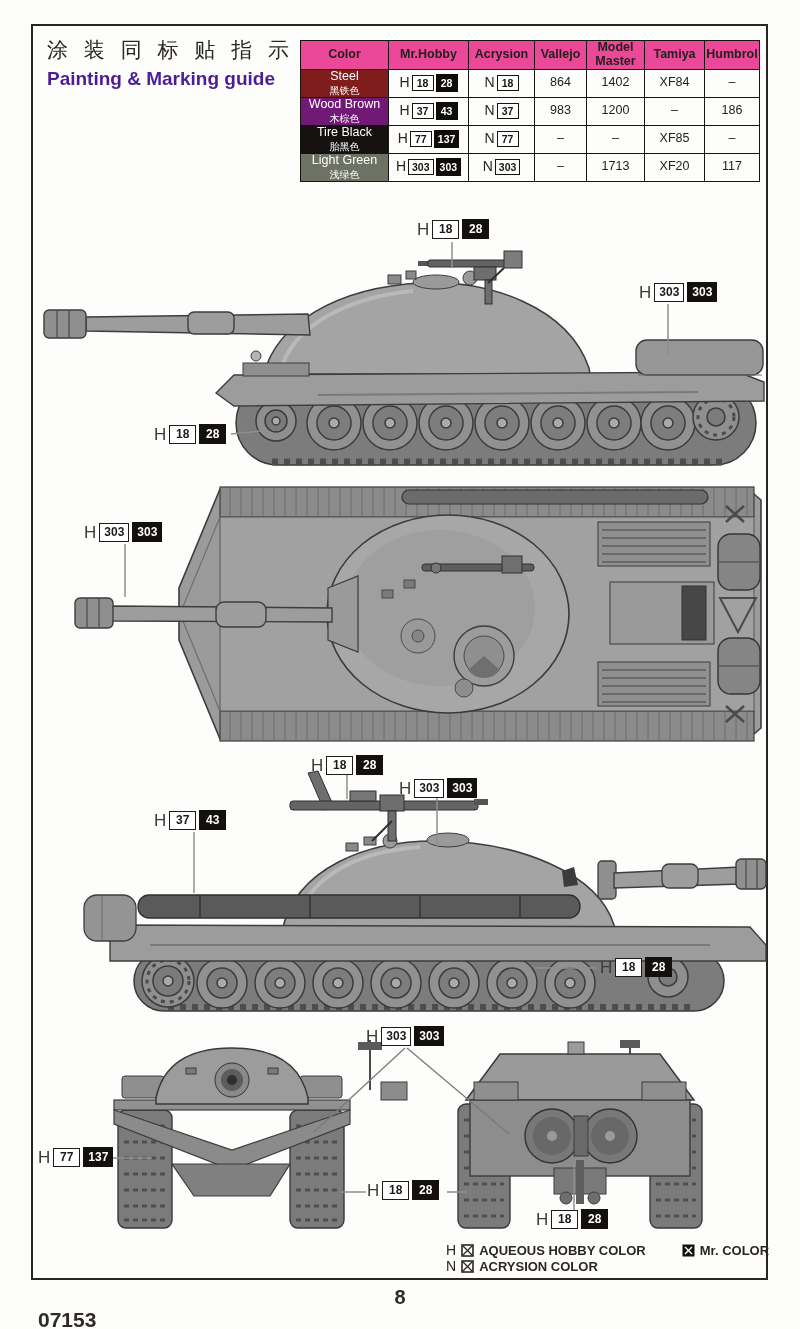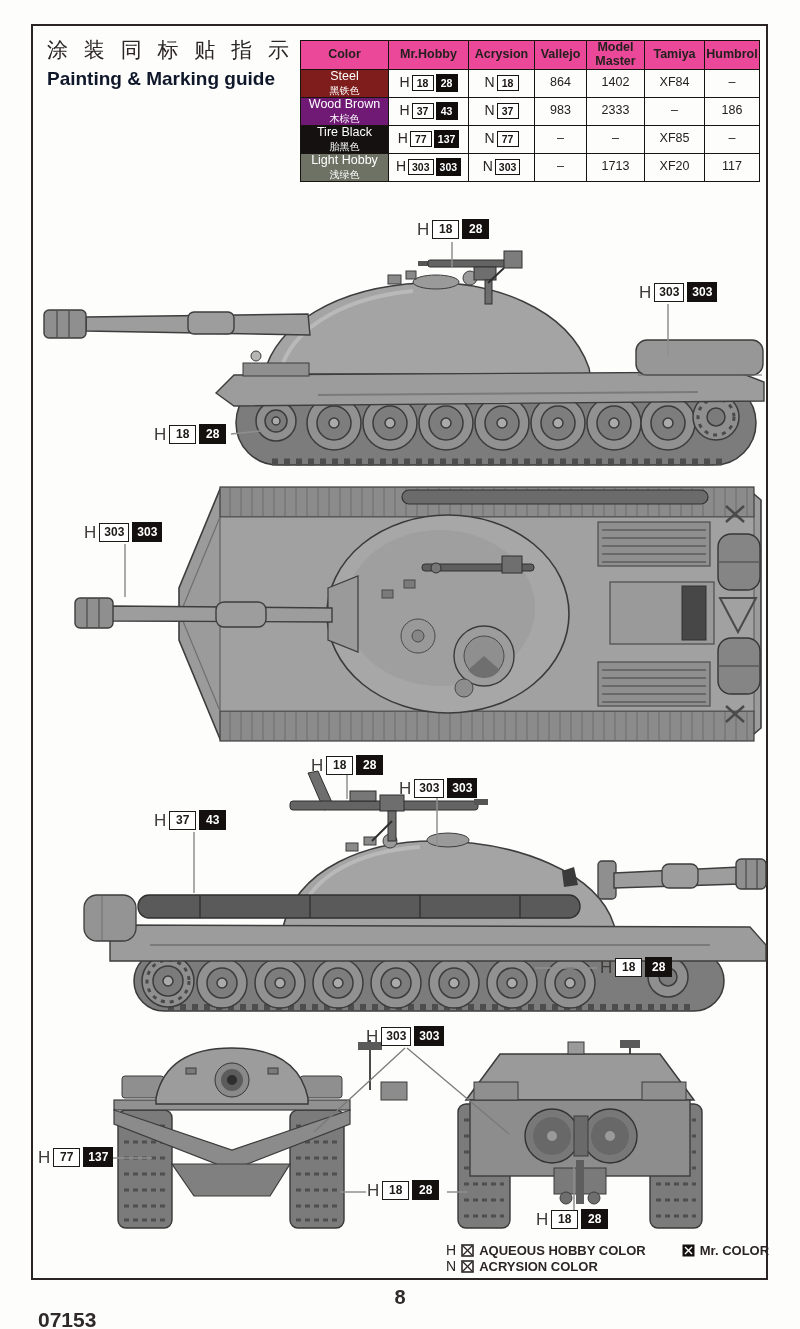--- a/index.html
+++ b/index.html
@@ -3,21 +3,21 @@
 <meta charset="utf-8">
 <style>
   html,body{margin:0;padding:0;background:#e8e8e8;}
   .page{position:relative;width:800px;height:1329px;background:#fdfdfc;overflow:hidden;
         font-family:"Liberation Sans",sans-serif;color:#24201d;}
   .frame{position:absolute;left:31px;top:24px;width:733px;height:1252px;border:2px solid #2a2522;}
 
   
   .titles{position:absolute;left:47px;top:36px;}
   .title-cn{font-size:21px;letter-spacing:5px;color:#2b2623;}
-  .title-en{font-size:19px;font-weight:bold;color:#0f172a;margin-top:4px;}
+  .title-en{font-size:19px;font-weight:bold;color:#4c1d95;margin-top:4px;}
 
   
   .ptable-wrap{position:absolute;left:300px;top:36px;width:459px;}
   .ptable-title{background:#1c1815;color:#fff;font-weight:bold;font-size:15px;
                 padding:2px 8px 3px 8px;width:243px;letter-spacing:.5px;}
   table.ptable{border-collapse:collapse;margin-top:4px;width:459px;table-layout:fixed;}
   table.ptable th,table.ptable td{border:1.4px solid #17130f;text-align:center;vertical-align:middle;
                 padding:0;font-size:12.5px;line-height:1.1;}
   table.ptable th{font-weight:bold;height:26px;background:#ec4899;}
   table.ptable td{height:27px;}
@@ -117,21 +117,21 @@
           <span class="boxw">37</span>
           <span class="boxb">43</span>
               </span>
         </td>
         <td><span class="cell-flex">
           <span class="pfx">N</span>
           <span class="boxw">37</span>
               </span>
         </td>
         <td>983</td>
-        <td>2333</td>
+        <td>1200</td>
         <td>–</td>
         <td>186</td>
       </tr>
       <tr>
         <td class="cname" style="background: rgb(20, 17, 16); margin-top: 28px;">
           <div class="cname-en">Tire Black</div>
           <div class="cname-cn">胎黑色</div>
         </td>
         <td><span class="cell-flex">
           <span class="pfx">H</span>
@@ -144,21 +144,21 @@
           <span class="boxw">77</span>
               </span>
         </td>
         <td>–</td>
         <td>–</td>
         <td>XF85</td>
         <td>–</td>
       </tr>
       <tr>
         <td class="cname" style="background: rgb(110, 114, 101);">
-          <div class="cname-en">Light Hobby</div>
+          <div class="cname-en">Light Green</div>
           <div class="cname-cn">浅绿色</div>
         </td>
         <td><span class="cell-flex">
           <span class="pfx">H</span>
           <span class="boxw">303</span>
           <span class="boxb">303</span>
               </span>
         </td>
         <td><span class="cell-flex">
           <span class="pfx">N</span>

